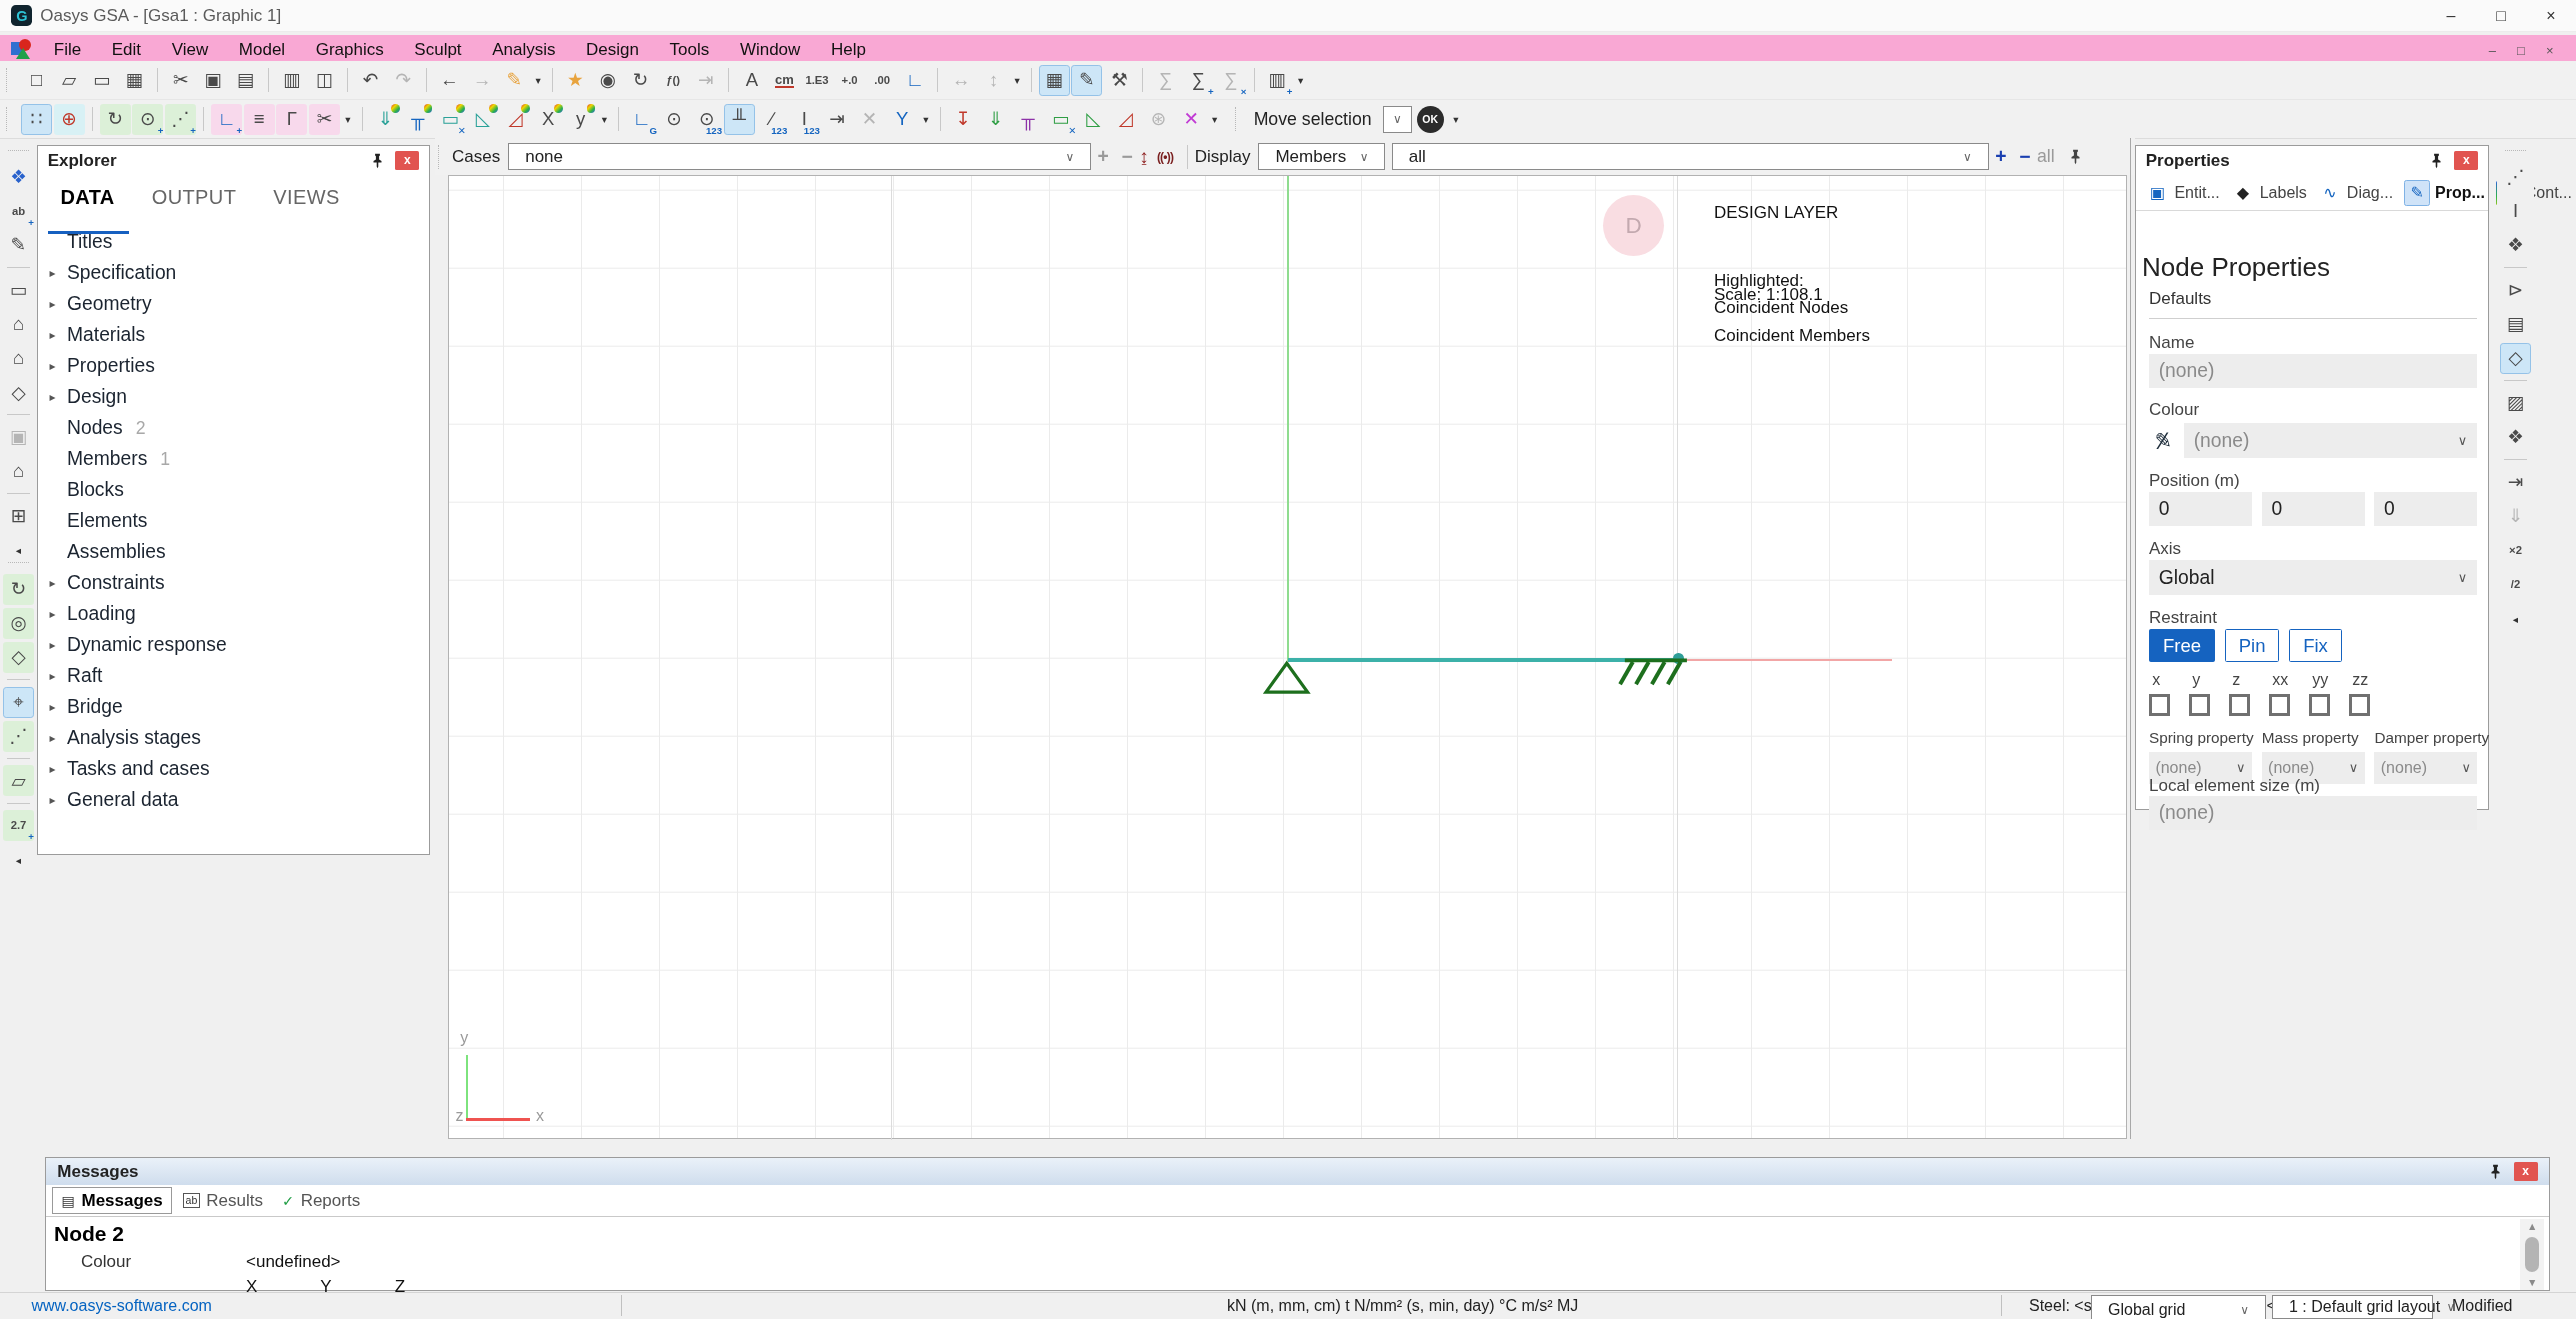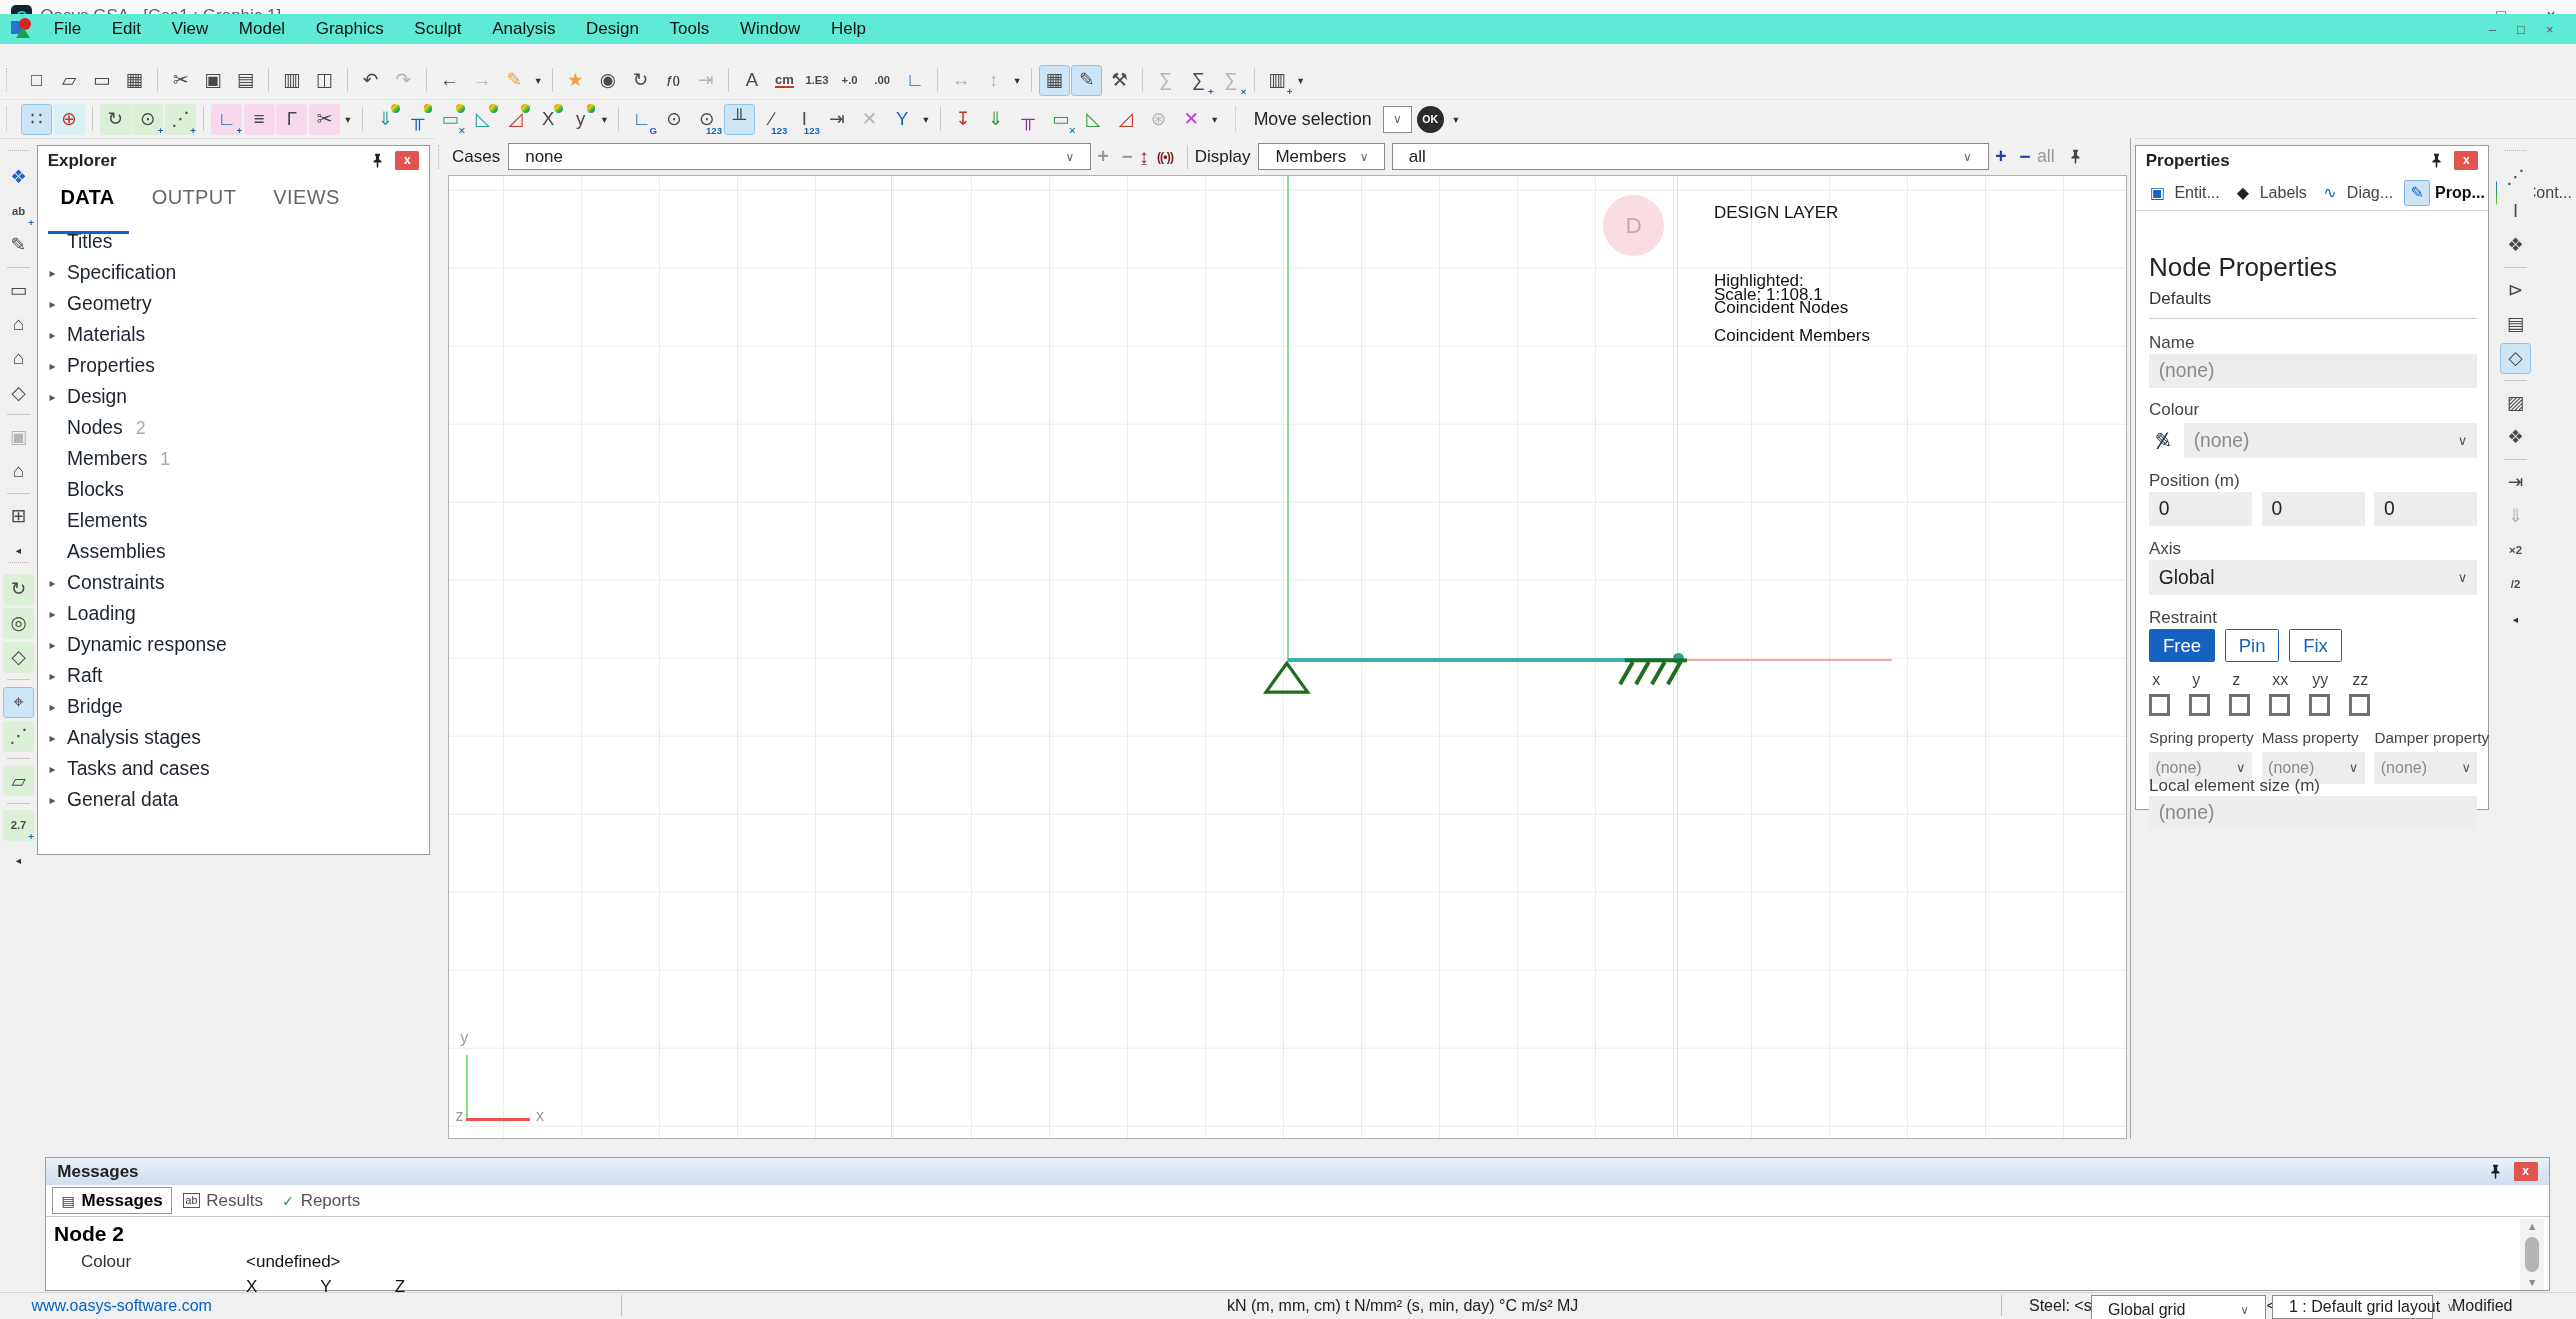--- a/index.html
+++ b/index.html
@@ -4,21 +4,21 @@
 <style>
   html,body{margin:0;padding:0;background:#e8e8e8;}
   #app{position:relative;width:2576px;height:1319px;background:#f0f0f0;font-family:"Liberation Sans","DejaVu Sans",sans-serif;overflow:hidden;color:#222;}
   .abs{position:absolute;}
   
   #titlebar{left:0;top:0;width:2576px;height:31px;background:#fafafa;border-bottom:0.8px solid #ececec;display:flex;align-items:center;}
   #applogo{width:21px;height:21px;margin:0 8px 0 11.3px;background:#10242e;border-radius:4.8px;color:#2ec4d6;font-weight:bold;font-size:14.5px;display:flex;align-items:center;justify-content:center;}
   #apptitle{color:#5a5a5a;font-size:17px;}
   #wincontrols{margin-left:auto;display:flex;}
   #wincontrols .wbtn{width:50px;height:31px;display:flex;align-items:center;justify-content:center;font-size:16px;color:#333;}
-  #menubar{left:0;top:14px;width:2576px;height:30px;background:#5eead4;display:flex;align-items:center;}
+  #menubar{left:0;top:35px;width:2576px;height:30px;background:#f9a8d4;display:flex;align-items:center;}
   #menulogo{width:24px;height:22.5px;margin:0 4.8px 0 9.7px;position:relative;}
   #menulogo i{position:absolute;display:block;}
   #menulogo .b{left:1.6px;top:3.2px;width:13px;height:13px;background:#2f6fd0;}
   #menulogo .r{left:9.7px;top:0;width:12px;height:12px;border-radius:50%;background:#d9261c;}
   #menulogo .g{left:6.4px;top:9.7px;width:0;height:0;border-left:7.2px solid transparent;border-right:7.2px solid transparent;border-bottom:11.3px solid #1fa04a;}
   .menuitem{padding:0 15.3px;font-size:17px;color:#111;height:30px;display:flex;align-items:center;}
   #mdicontrols{margin-left:auto;margin-right:22.5px;display:flex;gap:21px;font-size:13px;color:#555;}
   
   .tbar{left:0;width:2576px;height:39px;background:#f1f1f1;display:flex;align-items:center;padding-left:3.2px;box-sizing:border-box;}
   #tbar1{top:61px;border-bottom:0.8px solid #e6e6e6;}
@@ -744,21 +744,21 @@
         </span>
         <span class="ptab on">
           <span class="pticon">✎</span>
           <span>Prop...</span>
         </span>
         <span class="ptab grad">
           <span class="pticon"></span>
           <span>Cont...</span>
         </span>
       </div>
-    <div class="abs" style="left:13px;top:106px;font-size:26px;color:#222;">Node Properties</div>
+    <div class="abs" style="left:6px;top:106px;font-size:26px;color:#222;">Node Properties</div>
     <div class="abs" style="left:13px;top:143px;font-size:17px;color:#333;">Defaults</div>
     <div class="abs" style="left:13px;top:172px;width:328px;height:0.8px;background:#cfcfcf;"></div>
     <div class="abs flabel" style="left:13px;top:187px;">Name</div>
     <div class="abs ginput" style="left:13px;top:208px;width:328px;height:34px;">
         <span>(none)</span>
       </div>
     <div class="abs flabel" style="left:13px;top:254px;">Colour</div>
     <div class="abs" style="left:11.3px;top:277px;width:32px;height:35px;display:flex;align-items:center;justify-content:center;font-size:21px;color:#1b2a38;">✎<span style="position:absolute;font-size:24px;color:#1b2a38;">∕</span></div>
     <div class="abs ginput" style="left:48px;top:277px;width:293px;height:35px;">
         <span>(none)</span>

